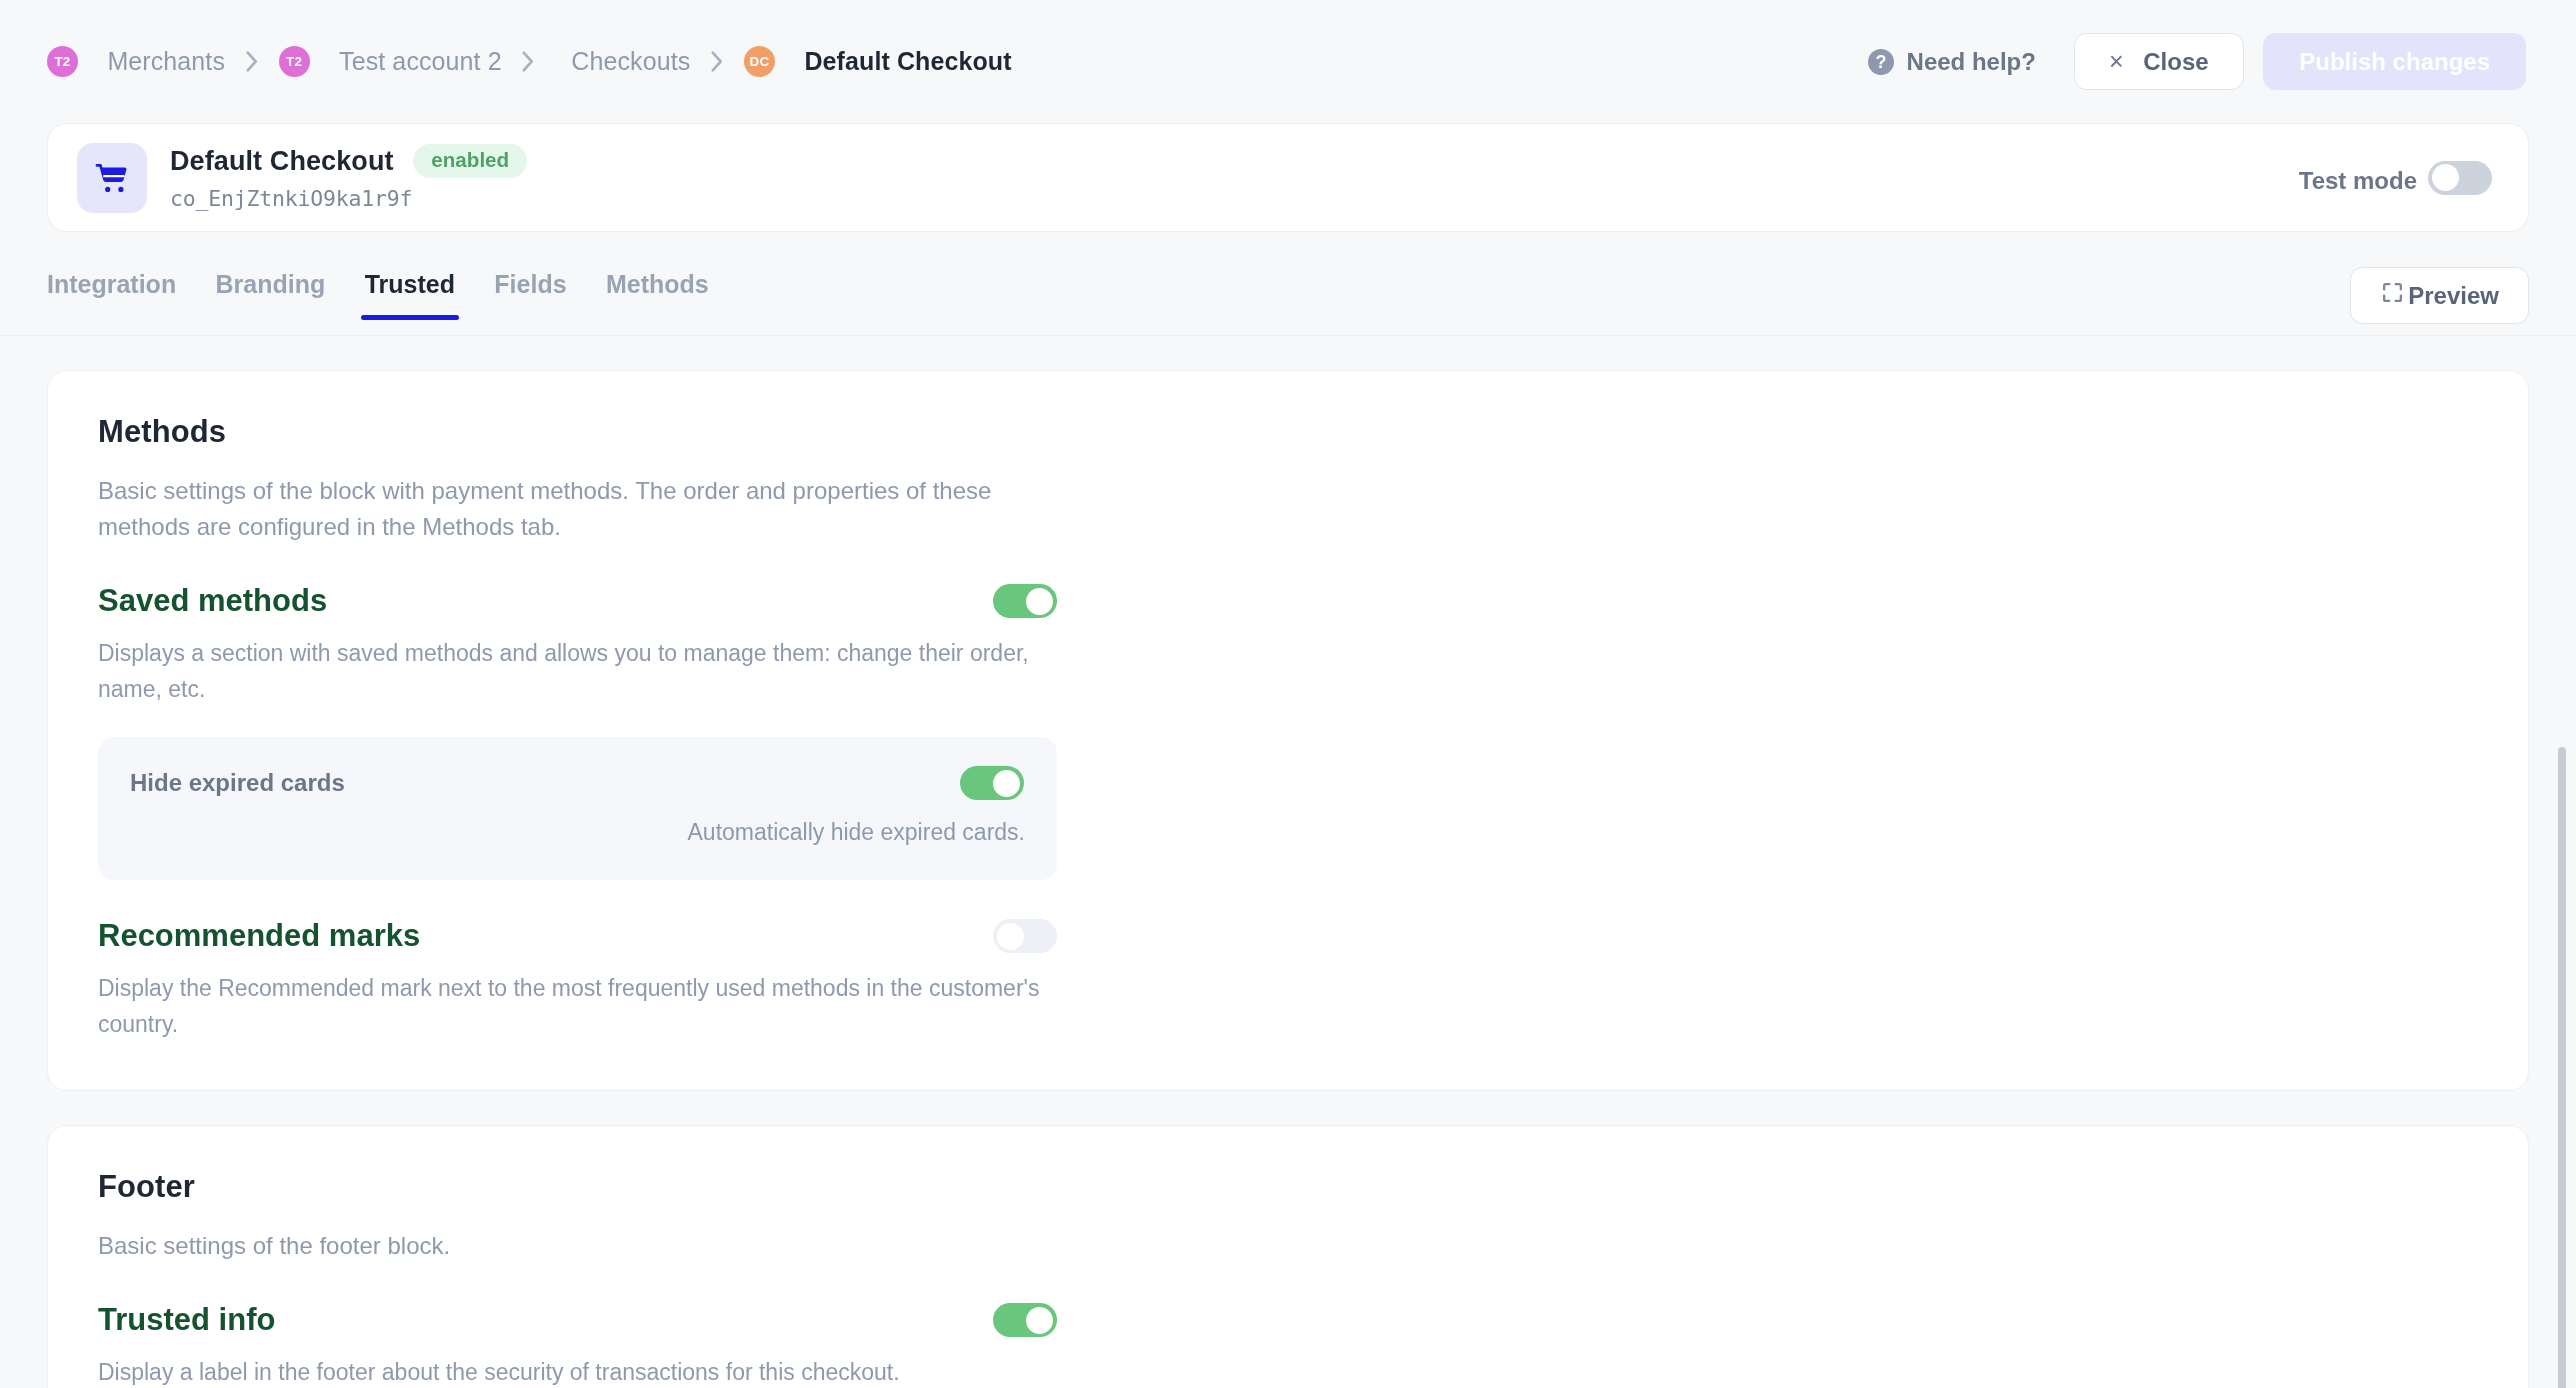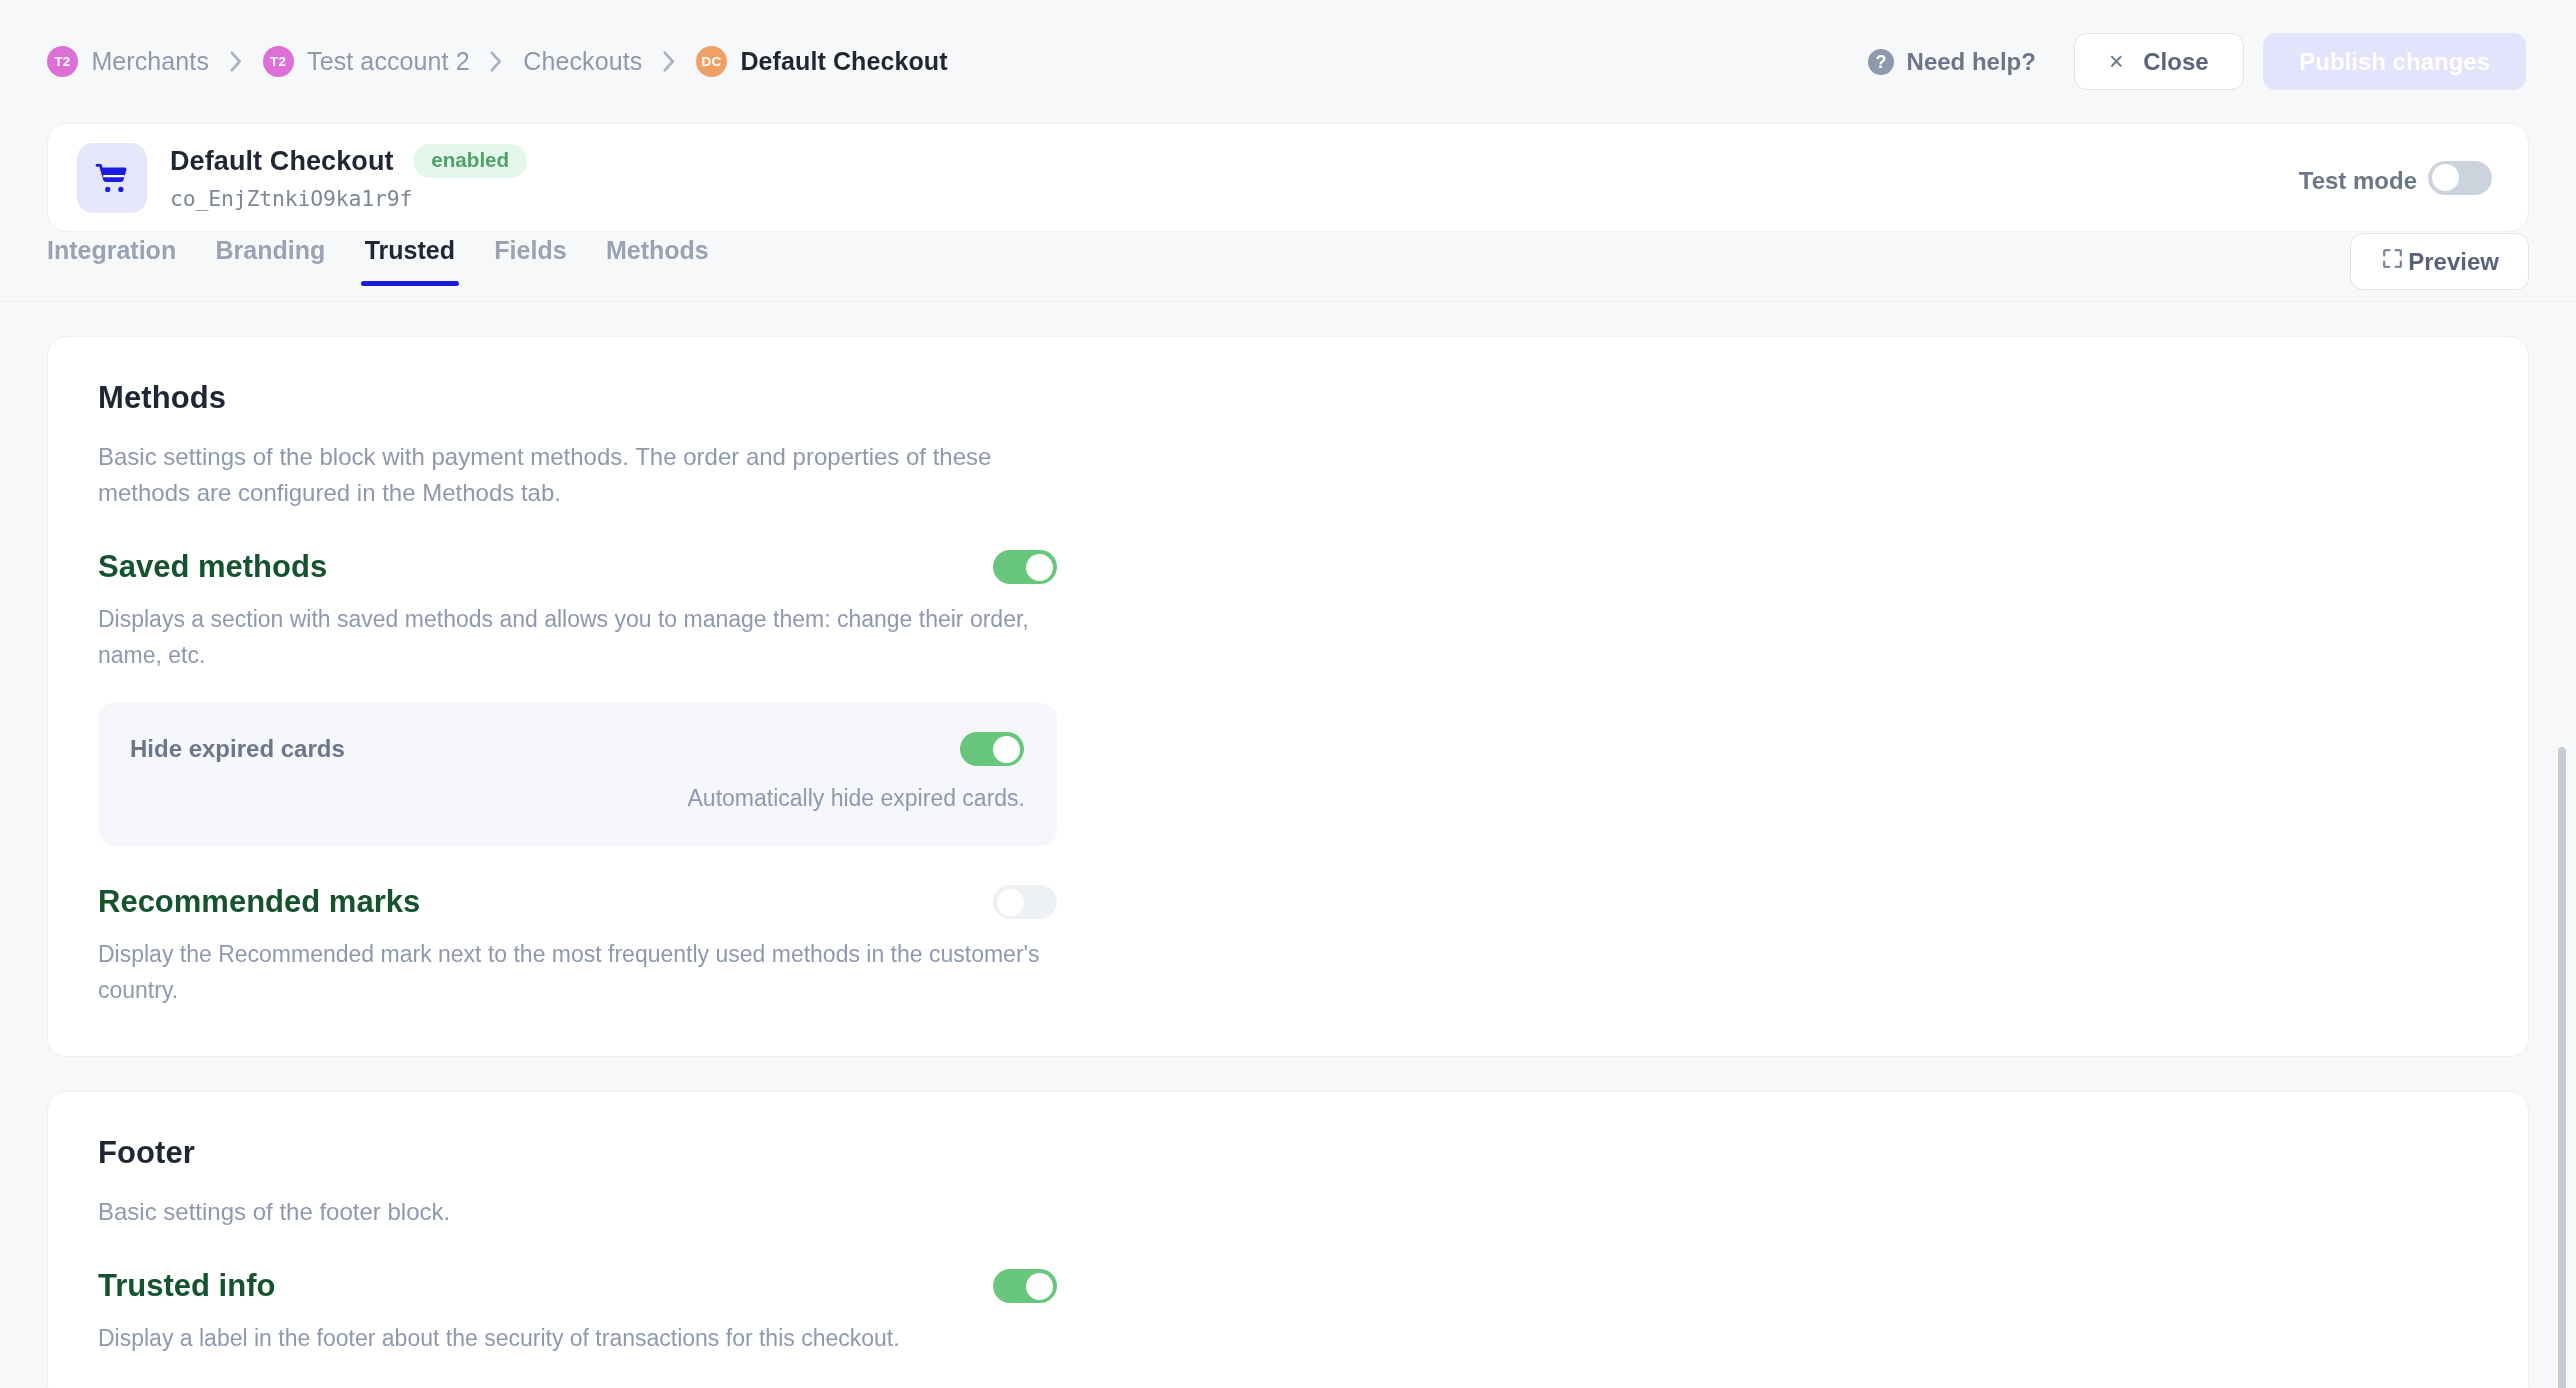--- a/index.html
+++ b/index.html
@@ -34,20 +34,21 @@
     display: flex;
     align-items: center;
     gap: 13.4px;
     white-space: nowrap;
   }
   .crumb-label {
     font-size: 25px;
     color: #8e99ae;
     font-weight: 400;
     letter-spacing: 0.1px;
+    margin-left: 16px;
   }
   .crumb.current .crumb-label {
     color: #1f2634;
     font-weight: 700;
   }
   .avatar {
     width: 31px;
     height: 31px;
     border-radius: 50%;
     display: flex;
@@ -208,20 +209,21 @@
   }
   .toggle.on { background: #68c77c; }
   .toggle.on .knob { right: 3.6px; }
   .toggle.off { background: #ccd3dd; }
   .toggle.off .knob { left: 3.6px; }
   .toggle.off-light { background: #edf0f4; }
   .toggle.off-light .knob { left: 3.6px; background: #ffffff; }
 
   
   .tabs-row {
+    margin-top: 34px;
     padding: 0 47px;
     display: flex;
     align-items: flex-end;
     justify-content: space-between;
     border-bottom: 1.8px solid #eceff3;
     height: 70px;
   }
   .tabs {
     display: flex;
     gap: 0;

